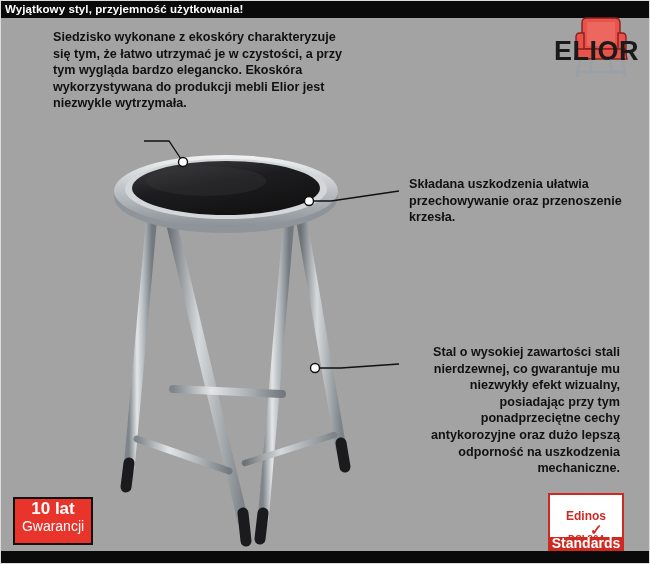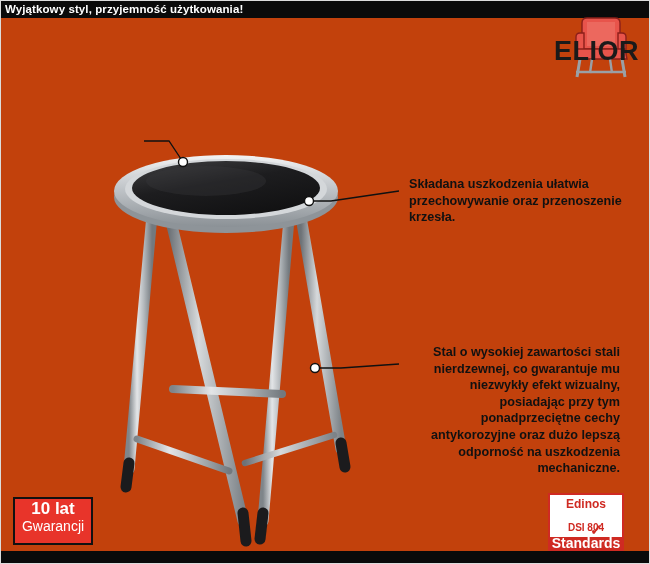--- a/index.html
+++ b/index.html
@@ -7,21 +7,21 @@
     padding: 0;
     background: #ffffff;
   }
   body {
     font-family: "Liberation Sans", sans-serif;
   }
   #page {
     position: relative;
     width: 650px;
     height: 564px;
-    background: #c2410c;
+    background: #a3a3a3;
     overflow: hidden;
     border: 1px solid #dcdcdc;
     box-sizing: border-box;
   }
 
   
   .top-banner {
     position: absolute;
     left: 0;
     top: 0;
@@ -124,21 +124,21 @@
     height: 58px;
     border: 2px solid #cf2a22;
     box-sizing: border-box;
     background: #ffffff;
     text-align: center;
   }
   .edinos .e-name {
     font-size: 12px;
     font-weight: bold;
     color: #cf2a22;
-    margin-top: 3px;
+    margin-top: 15px;
     line-height: 13px;
   }
   .edinos .e-code {
     font-size: 10px;
     font-weight: bold;
     color: #cf2a22;
     line-height: 13px;
     margin-top: 10px;
   }
   .edinos .e-std {
@@ -181,20 +181,21 @@
 
       <line x1="12" y1="44" x2="9" y2="62" stroke="#9aa0a6" stroke-width="3"></line>
       <line x1="54" y1="44" x2="57" y2="62" stroke="#9aa0a6" stroke-width="3"></line>
       <line x1="24" y1="44" x2="22" y2="58" stroke="#9aa0a6" stroke-width="2.4"></line>
       <line x1="42" y1="44" x2="44" y2="58" stroke="#9aa0a6" stroke-width="2.4"></line>
       <line x1="8" y1="57" x2="58" y2="57" stroke="#9aa0a6" stroke-width="2.4"></line>
     </svg>
     <div class="logo-text">ELIOR</div>
   </div>
 
+  <div class="ann" id="ann-top">Siedzisko wykonane z ekoskóry charakteryzuje się tym, że łatwo utrzymać je w czystości, a przy tym wygląda bardzo elegancko. Ekoskóra wykorzystywana do produkcji mebli Elior jest niezwykle wytrzymała.</div>
   <div class="ann" id="ann-right1">Składana uszkodzenia ułatwia przechowywanie oraz przenoszenie krzesła.</div>
   <div class="ann" id="ann-right2">Stal o wysokiej zawartości stali nierdzewnej, co gwarantuje mu niezwykły efekt wizualny, posiadając przy tym ponadprzeciętne cechy antykorozyjne oraz dużo lepszą odporność na uszkodzenia mechaniczne.</div>
 
   <svg class="overlay-svg" viewBox="0 0 650 564">
     <defs>
       <linearGradient id="seatRim" x1="0" y1="0" x2="0" y2="1">
         <stop offset="0%" stop-color="#f2f3f4"></stop>
         <stop offset="45%" stop-color="#c2c6ca"></stop>
         <stop offset="100%" stop-color="#8b9196"></stop>
       </linearGradient>

